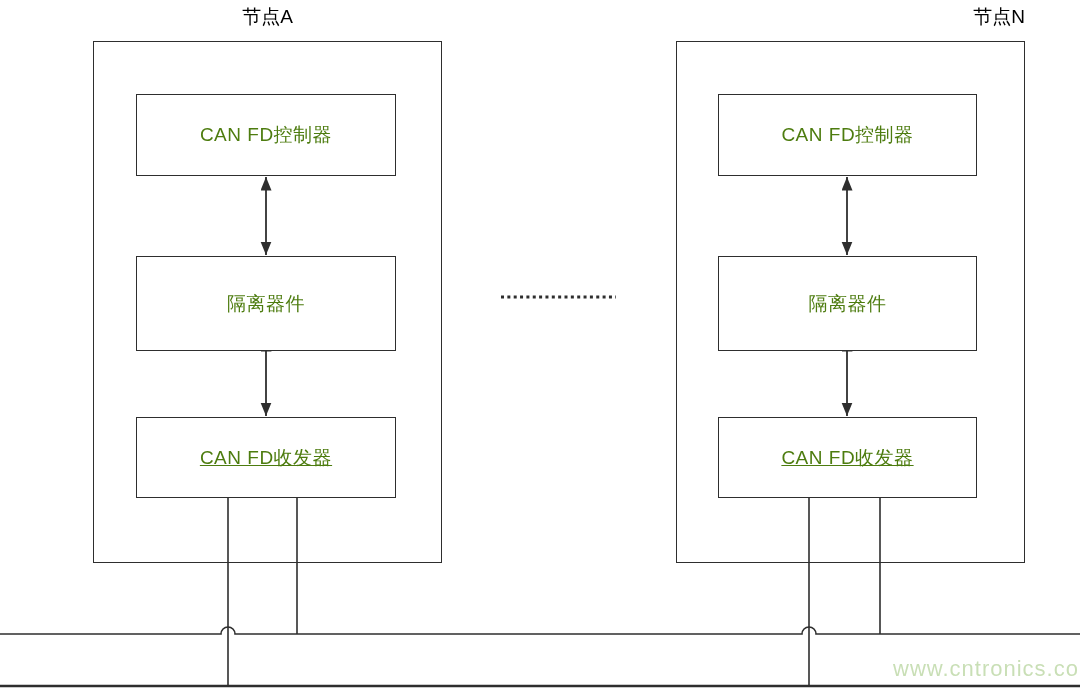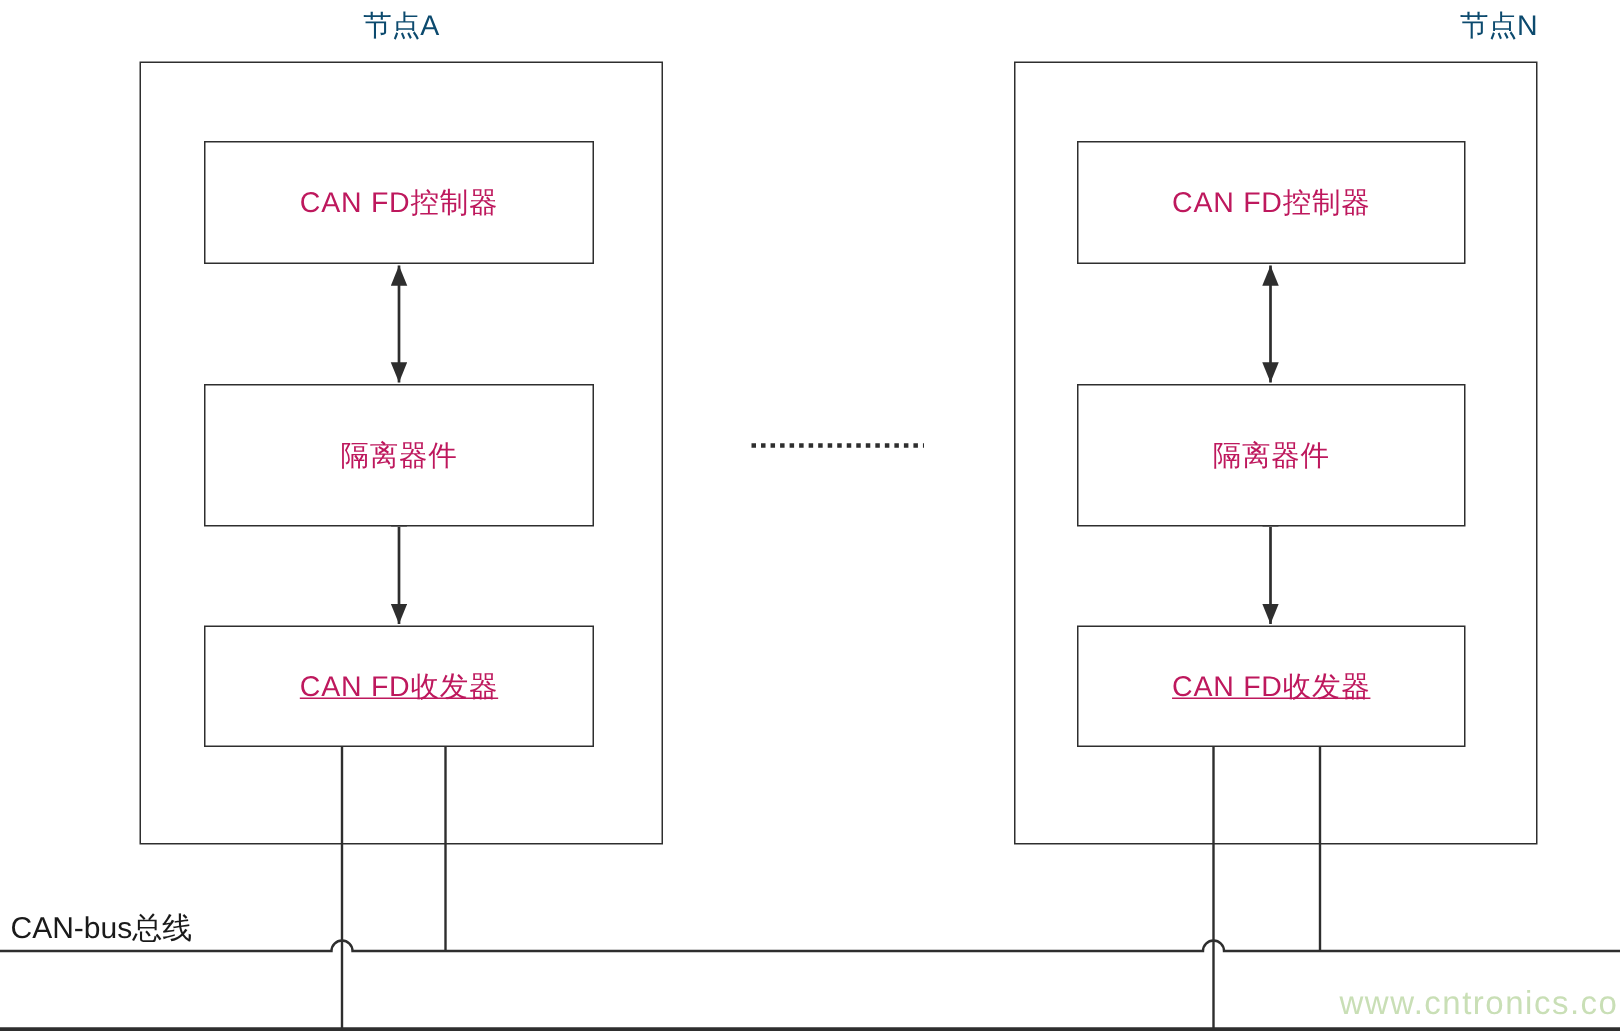--- a/index.html
+++ b/index.html
@@ -7,37 +7,37 @@
     position:relative;
     width:1080px;height:689px;
     background:#ffffff;
     font-family:"Liberation Sans", sans-serif;
     color:#111;
     overflow:hidden;
   }
   #wires{position:absolute;left:0;top:0;z-index:1;}
   .node-title{
     position:absolute;top:4px;z-index:2;
-    text-align:center;font-size:19px;color:#0c4a6e;
+    text-align:center;font-size:19px;color:#000000;
   }
   .t-a{left:93px;width:349px;}
   .t-n{left:676px;width:349px;text-align:right;}
   .frame{
     position:absolute;z-index:2;
     border:1.6px solid #2e2e2e;background:transparent;
     box-sizing:border-box;
   }
   .f-a{left:93px;top:41px;width:349px;height:522px;}
   .f-n{left:676px;top:41px;width:349px;height:522px;}
   .block{
     position:absolute;z-index:3;
     border:1.6px solid #2e2e2e;background:#ffffff;
     box-sizing:border-box;
     display:flex;align-items:center;justify-content:center;
-    font-size:19px;color:#be185d;letter-spacing:0.5px;
+    font-size:19px;color:#4d7c0f;letter-spacing:0.5px;
   }
   .a-col{left:136px;width:260px;}
   .n-col{left:718px;width:259px;}
   .row0{top:94px;height:82px;}
   .row1{top:256px;height:95px;}
   .row2{top:417px;height:81px;text-decoration:underline;}
   .bus-label{
     position:absolute;left:7px;top:605px;z-index:2;
     font-size:20px;color:#1a1a1a;
   }
@@ -99,17 +99,16 @@
       <span>CAN FD控制器</span>
     </div>
     <div class="block n-col row1">
       <span>隔离器件</span>
     </div>
     <div class="block n-col row2">
       <span>CAN FD收发器</span>
     </div>
   </section>
 
-  <div class="bus-label">CAN-bus总线</div>
 
   <div class="watermark">www.cntronics.com</div>
 
 </div>
 
 </body></html>

